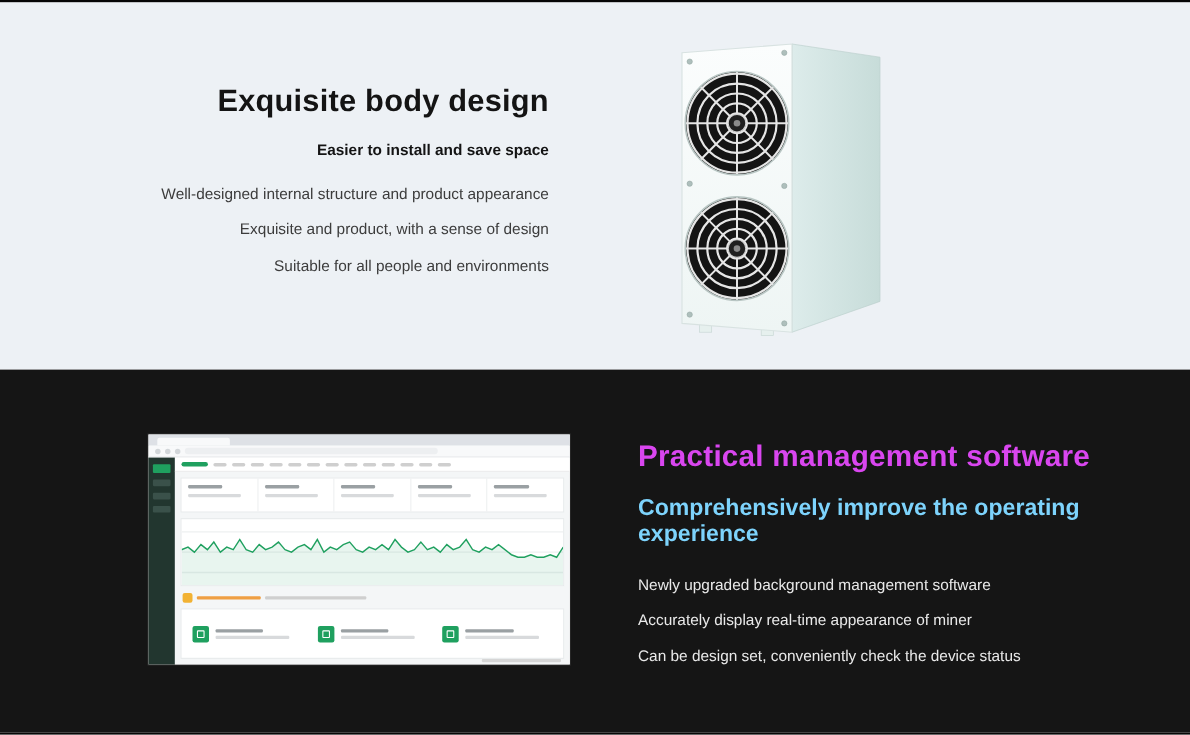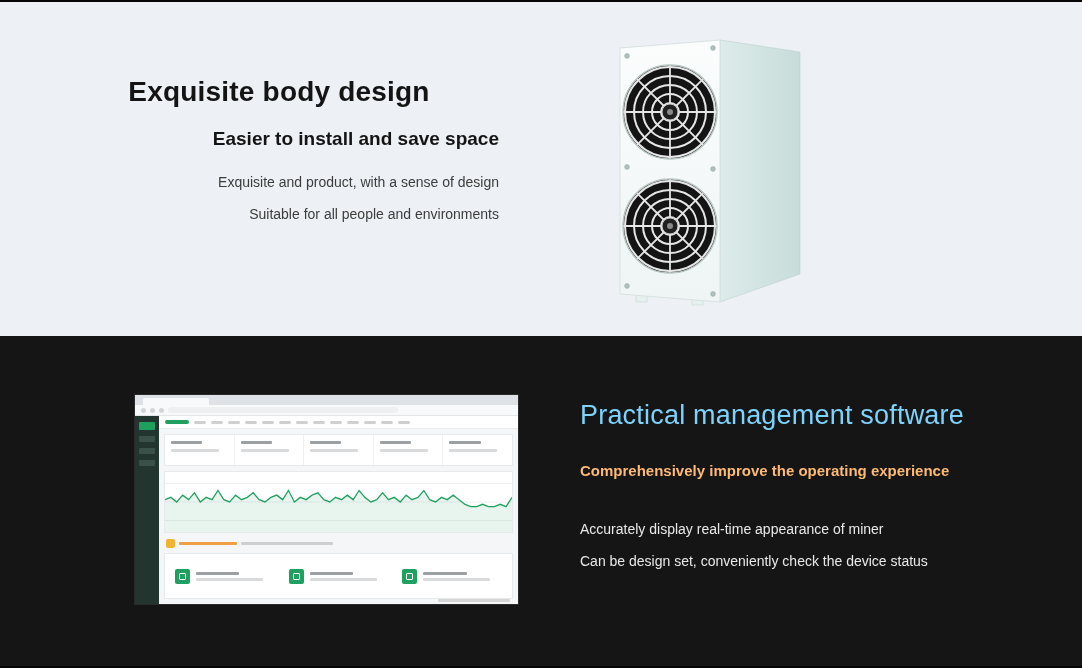--- a/index.html
+++ b/index.html
@@ -7,31 +7,31 @@
   body {
     width:1082px; height:668px; position:relative; overflow:hidden;
     background:#ffffff; font-family:"Liberation Sans", sans-serif;
   }
   .edge { position:absolute; left:0; width:1082px; height:2px; background:#060606; z-index:10; }
   .edge.top { top:0; } .edge.bottom { top:666px; }
 
   
   .top-section { position:absolute; left:0; top:2px; width:1082px; height:334px; background:#edf1f5; }
   .top-text { position:absolute; top:74px; right:583px; width:440px; text-align:right; }
-  .top-text h1 { margin:0 0 20px; font-size:28px; font-weight:700; color:#141414; letter-spacing:.2px;text-align:center; }
-  .top-text h2 { margin:0 0 25px; font-size:19px; font-weight:700; color:#141414; }
+  .top-text h1 { margin:0 0 20px; font-size:28px; font-weight:700; color:#141414; letter-spacing:.2px; }
+  .top-text h2 { margin:0 0 25px; font-size:14px; font-weight:700; color:#141414; }
   .feature { margin:0 0 17px; font-size:14px; color:#3c3c3c; line-height:1.1; }
 
   .miner-wrap { position:absolute; left:608px; top:34px; width:205px; height:270px; }
 
   
   .bottom-section { position:absolute; left:0; top:336px; width:1082px; height:330px; background:#151515; }
   .bottom-text { position:absolute; left:580px; top:64px; width:480px; text-align:left; }
-  .bottom-text h1 { margin:0 0 31px; font-size:27px; font-weight:400; color:#7dd3fc; letter-spacing:.2px; }
-  .bottom-text h2 { margin:0 0 43px; font-size:15px; font-weight:700; color:#fdba74; }
+  .bottom-text h1 { margin:0 0 19px; font-size:27px; font-weight:700; color:#d946ef; letter-spacing:.2px; }
+  .bottom-text h2 { margin:0 0 26px; font-size:21px; font-weight:700; color:#7dd3fc; }
   .bottom-text .feature { color:#e9e9e9; }
 
   
   .dash { position:absolute; left:135px; top:59px; width:383px; height:209px; background:#fff;
           display:flex; flex-direction:column; box-shadow:0 0 0 1px #2a2a2a; }
   .browser-top { flex:none; height:10px; background:#dee1e6; position:relative; }
   .tab { position:absolute; left:8px; top:3px; width:66px; height:7px; background:#f8f9fa; border-radius:2px 2px 0 0; }
   .browser-toolbar { flex:none; height:11px; background:#f8f9fa; border-bottom:1px solid #e3e6e8;
           display:flex; align-items:center; gap:4px; padding:0 6px; }
   .nav-dot { width:5px; height:5px; border-radius:50%; background:#d2d6d9; flex:none; }
@@ -78,20 +78,21 @@
 </head>
 <body>
 
 <div class="edge top"></div>
 
 <section class="top-section">
 
   <div class="top-text">
     <h1>Exquisite body design</h1>
     <h2>Easier to install and save space</h2>
+    <p class="feature">Well-designed internal structure and product appearance</p>
     <p class="feature">Exquisite and product, with a sense of design</p>
     <p class="feature">Suitable for all people and environments</p>
   </div>
 
   <div class="miner-wrap">
     <svg viewBox="0 0 205 270" width="205" height="270">
       <defs>
         <linearGradient id="sideGrad" x1="0" y1="0" x2="1" y2="0">
           <stop offset="0" stop-color="#ddeceb"></stop>
           <stop offset="1" stop-color="#c7dcd9"></stop>
@@ -284,18 +285,19 @@
 
           <div class="footer-bar"></div>
         </div>
       </div>
     </div>
   </div>
 
   <div class="bottom-text">
     <h1>Practical management software</h1>
     <h2>Comprehensively improve the operating experience</h2>
+    <p class="feature">Newly upgraded background management software</p>
     <p class="feature">Accurately display real-time appearance of miner</p>
     <p class="feature">Can be design set, conveniently check the device status</p>
   </div>
 </section>
 
 <div class="edge bottom"></div>
 
 </body></html>

